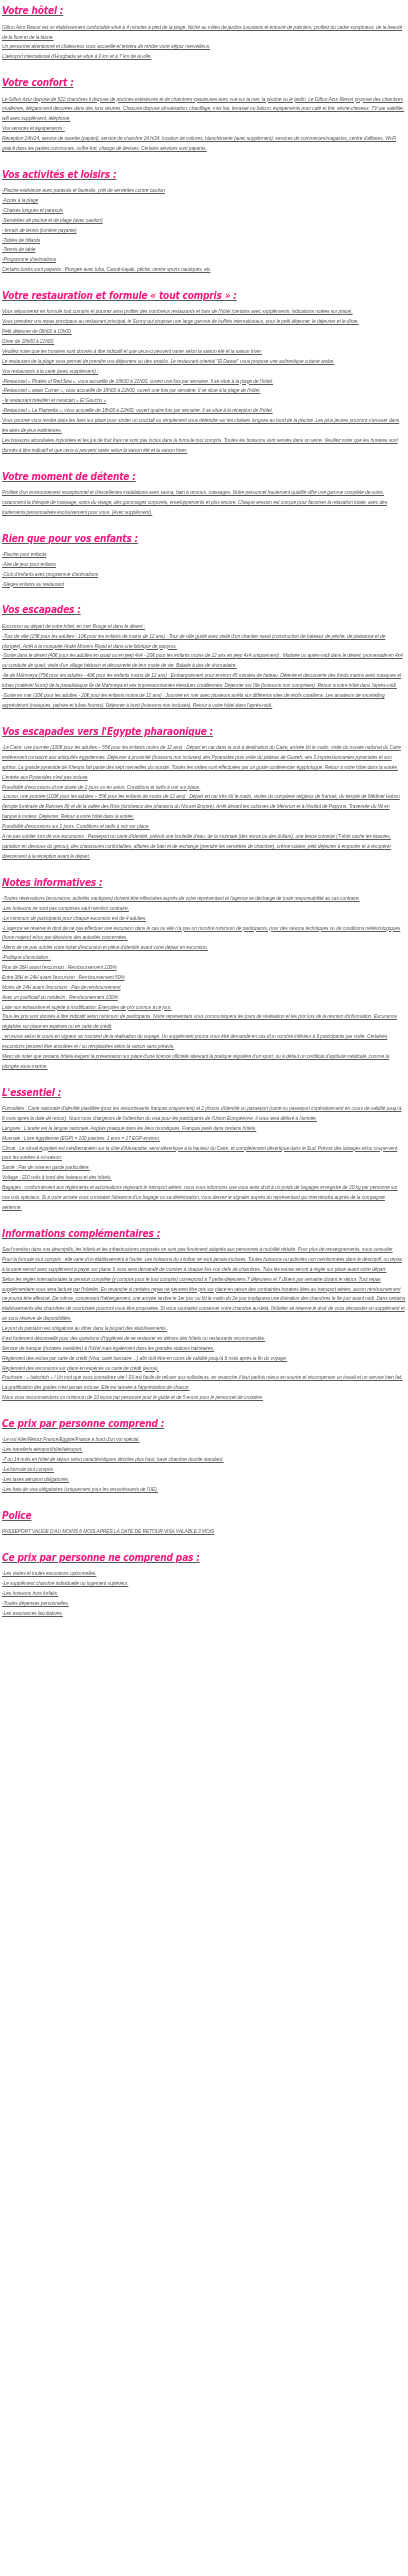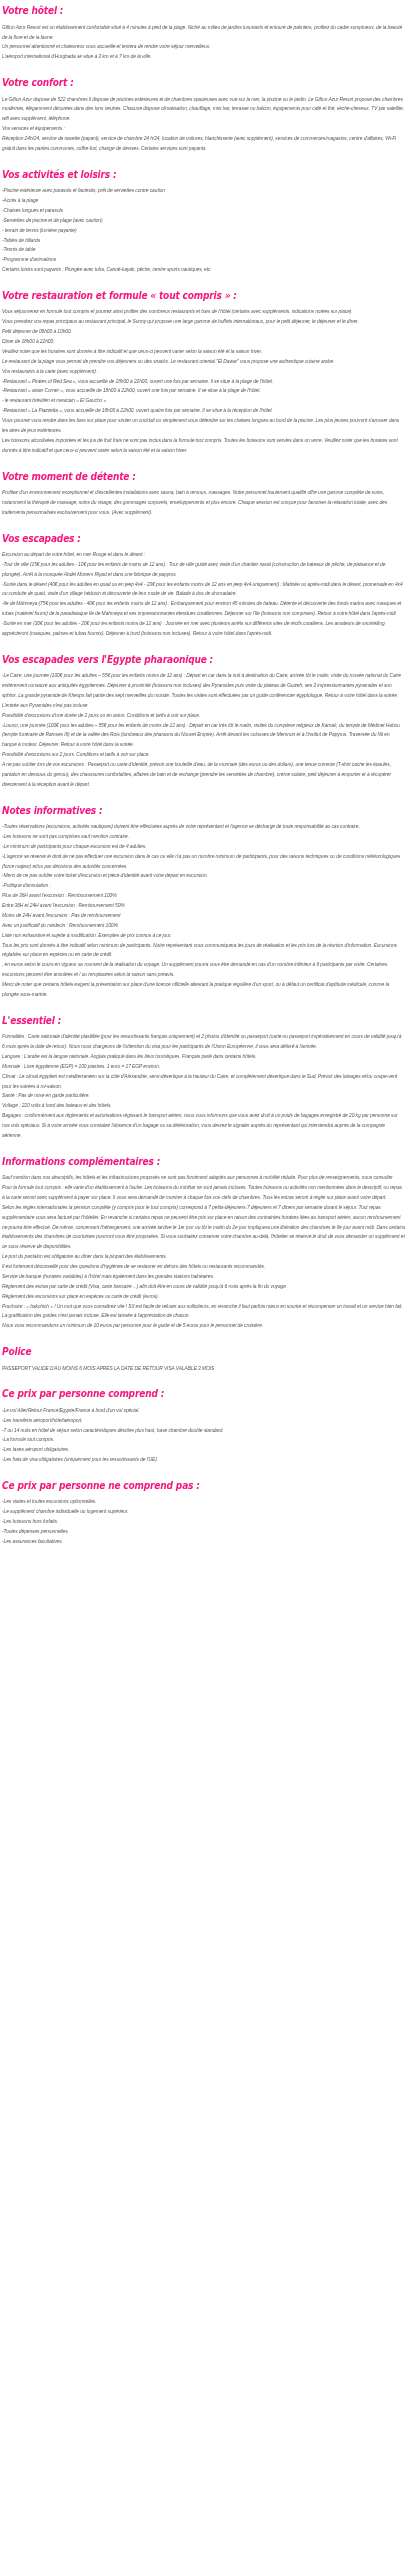--- a/index.html
+++ b/index.html
@@ -27,21 +27,21 @@
     color: #f5167e;
     font-size: 10.5px;
     line-height: 1.18;
     letter-spacing: -0.2px;
     margin: 0 0 6px 0;
     transform: scaleX(0.86);
     transform-origin: left center;
     white-space: nowrap;
   }
   h2.section-title.first { margin-top: 1.1px; }
-  .section { margin: 0 0 14px 0; }
+  .section { margin: 0 0 14px 0; text-decoration: underline; }
   p.para {
     margin: 0;
     font-style: italic;
     font-size: 5.2px;
     line-height: 1.90;
     letter-spacing: -0.1px;
     color: #58595b;
     text-align: left;
     transform: scaleX(0.95);
     transform-origin: left top;
@@ -99,20 +99,29 @@
           <p class="para">- le restaurant brésilien et mexicain « El Gaucho »</p>
           <p class="para">-Restaurant « La Piazzetta », vous accueille de 18h00 à 22h00, ouvert quatre fois par semaine. Il se situe à la réception de l'hôtel.</p>
           <p class="para">Vous pourrez vous rendre dans les bars sur place pour siroter un cocktail ou simplement vous détendre sur les chaises longues au bord de la piscine. Les plus jeunes pourront s'amuser dans les aires de jeux extérieures.</p>
           <p class="para">Les boissons alcoolisées importées et les jus de fruit frais ne sont pas inclus dans la formule tout compris. Toutes les boissons sont servies dans un verre. Veuillez noter que les horaires sont donnés à titre indicatif et que ceux-ci peuvent varier selon la saison été et la saison hiver.</p>
         </div>
       </div>
       <div class="section">
         <h2 class="section-title">Votre moment de détente :</h2>
         <div class="list">
           <p class="para">Profitez d'un environnement exceptionnel et d'excellentes installations avec sauna, bain à remous, massages. Notre personnel hautement qualifié offre une gamme complète de soins, notamment la thérapie de massage, soins du visage, des gommages corporels, enveloppements et plus encore. Chaque session est conçue pour favoriser la relaxation totale, avec des traitements personnalisés exclusivement pour vous. (Avec supplément).</p>
+        </div>
+      </div>
+      <div class="section">
+        <h2 class="section-title">Rien que pour vos enfants :</h2>
+        <div class="list">
+          <p class="para">-Piscine pour enfants</p>
+          <p class="para">-Aire de jeux pour enfants</p>
+          <p class="para">-Club d'enfants avec programme d'animations</p>
+          <p class="para">-Sièges enfants au restaurant</p>
         </div>
       </div>
       <div class="section">
         <h2 class="section-title">Vos escapades :</h2>
         <div class="list">
           <p class="para">Excursion au départ de votre hôtel, en mer Rouge et dans le désert :</p>
           <p class="para">-Tour de ville (15€ pour les adultes - 10€ pour les enfants de moins de 12 ans) : Tour de ville guidé avec visite d'un chantier naval (construction de bateaux de pêche, de plaisance et de plongée). Arrêt à la mosquée Abdel Monem Riyad et dans une fabrique de papyrus.</p>
           <p class="para">-Sortie dans le désert (40€ pour les adultes en quad ou en jeep 4x4 - 20€ pour les enfants moins de 12 ans en jeep 4x4 uniquement) : Matinée ou après-midi dans le désert, promenade en 4x4 ou conduite de quad, visite d'un village bédouin et découverte de leur mode de vie. Balade à dos de dromadaire.</p>
           <p class="para">-Ile de Mahmeya (75€ pour les adultes - 40€ pour les enfants moins de 12 ans) : Embarquement pour environ 45 minutes de bateau. Détente et découverte des fonds marins avec masques et tubas (matériel fourni) de la paradisiaque île de Mahmeya et ses impressionnantes étendues coralliennes. Déjeuner sur l'île (boissons non comprises). Retour à votre hôtel dans l'après-midi.</p>
           <p class="para">-Sortie en mer (30€ pour les adultes - 20€ pour les enfants moins de 12 ans) : Journée en mer avec plusieurs arrêts sur différents sites de récifs coralliens. Les amateurs de snorkelling apprécieront (masques, palmes et tubas fournis). Déjeuner à bord (boissons non incluses). Retour à votre hôtel dans l'après-midi.</p>
@@ -169,37 +178,37 @@
           <p class="para">Le port du pantalon est obligatoire au dîner dans la plupart des établissements.</p>
           <p class="para">Il est fortement déconseillé pour des questions d'hygiènes de se restaurer en dehors des hôtels ou restaurants recommandés.</p>
           <p class="para">Service de banque (horaires variables) à l'hôtel mais également dans les grandes stations balnéaires.</p>
           <p class="para">Règlement des extras par carte de crédit (Visa, carte bancaire ...) afin doit être en cours de validité jusqu'à 6 mois après la fin du voyage.</p>
           <p class="para">Règlement des excursions sur place en espèces ou carte de crédit (euros).</p>
           <p class="para">Pourboire : « bakchich » ! Un mot que vous connaîtrez vite ! S'il est facile de refuser aux solliciteurs, en revanche il faut parfois mieux en sourire et récompenser un travail et un service bien fait. La gratification des guides n'est jamais incluse. Elle est laissée à l'appréciation de chacun.</p>
           <p class="para">Nous vous recommandons un minimum de 10 euros par personne pour le guide et de 5 euros pour le personnel de croisière.</p>
         </div>
       </div>
       <div class="section">
-        <h2 class="section-title">Police</h2>
-        <div class="list">
-          <p class="para">PASSEPORT VALIDE D'AU MOINS 6 MOIS APRES LA DATE DE RETOUR VISA VALABLE 3 MOIS</p>
-        </div>
-      </div>
-      <div class="section">
         <h2 class="section-title">Ce prix par personne comprend :</h2>
         <div class="list">
           <p class="para">-Le vol Aller/Retour France/Egypte/France à bord d'un vol spécial.</p>
           <p class="para">-Les transferts aéroport/hôtel/aéroport.</p>
           <p class="para">-7 ou 14 nuits en hôtel de séjour selon caractéristiques décrites plus haut, base chambre double standard.</p>
           <p class="para">-La formule tout compris.</p>
           <p class="para">-Les taxes aéroport obligatoires.</p>
           <p class="para">-Les frais de visa obligatoires (uniquement pour les ressortissants de l'UE).</p>
         </div>
       </div>
       <div class="section">
+        <h2 class="section-title">Police</h2>
+        <div class="list">
+          <p class="para">PASSEPORT VALIDE D'AU MOINS 6 MOIS APRES LA DATE DE RETOUR VISA VALABLE 3 MOIS</p>
+        </div>
+      </div>
+      <div class="section">
         <h2 class="section-title">Ce prix par personne ne comprend pas :</h2>
         <div class="list">
           <p class="para">-Les visites et toutes excursions optionnelles.</p>
           <p class="para">-Le supplément chambre individuelle ou logement supérieur.</p>
           <p class="para">-Les boissons hors forfaits.</p>
           <p class="para">-Toutes dépenses personnelles.</p>
           <p class="para">-Les assurances facultatives.</p>
         </div>
       </div>
     </div>

